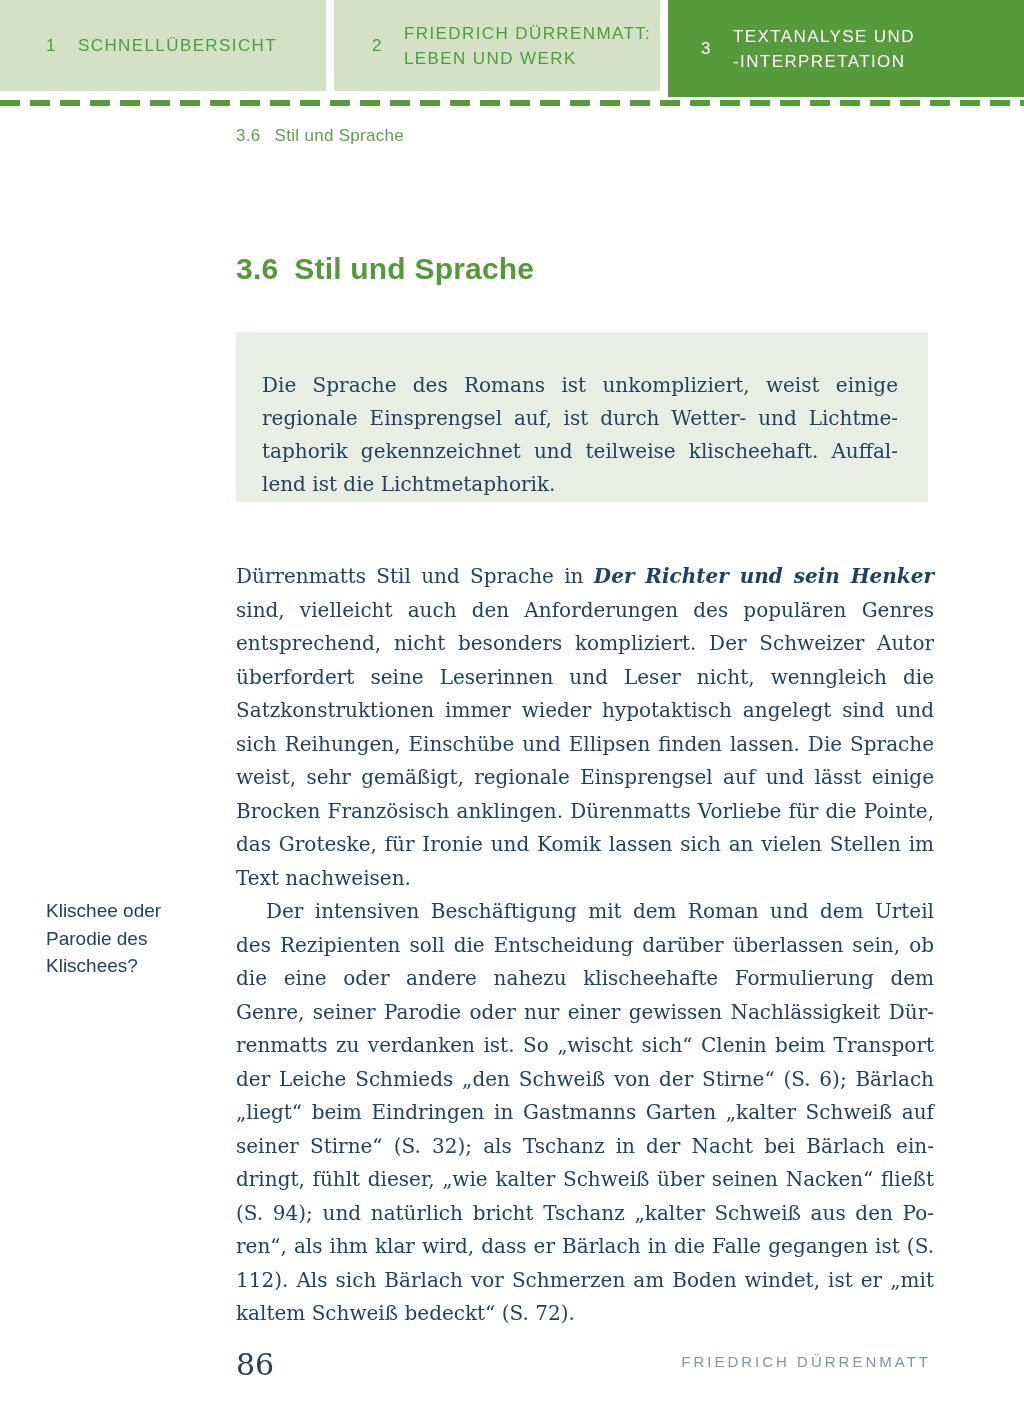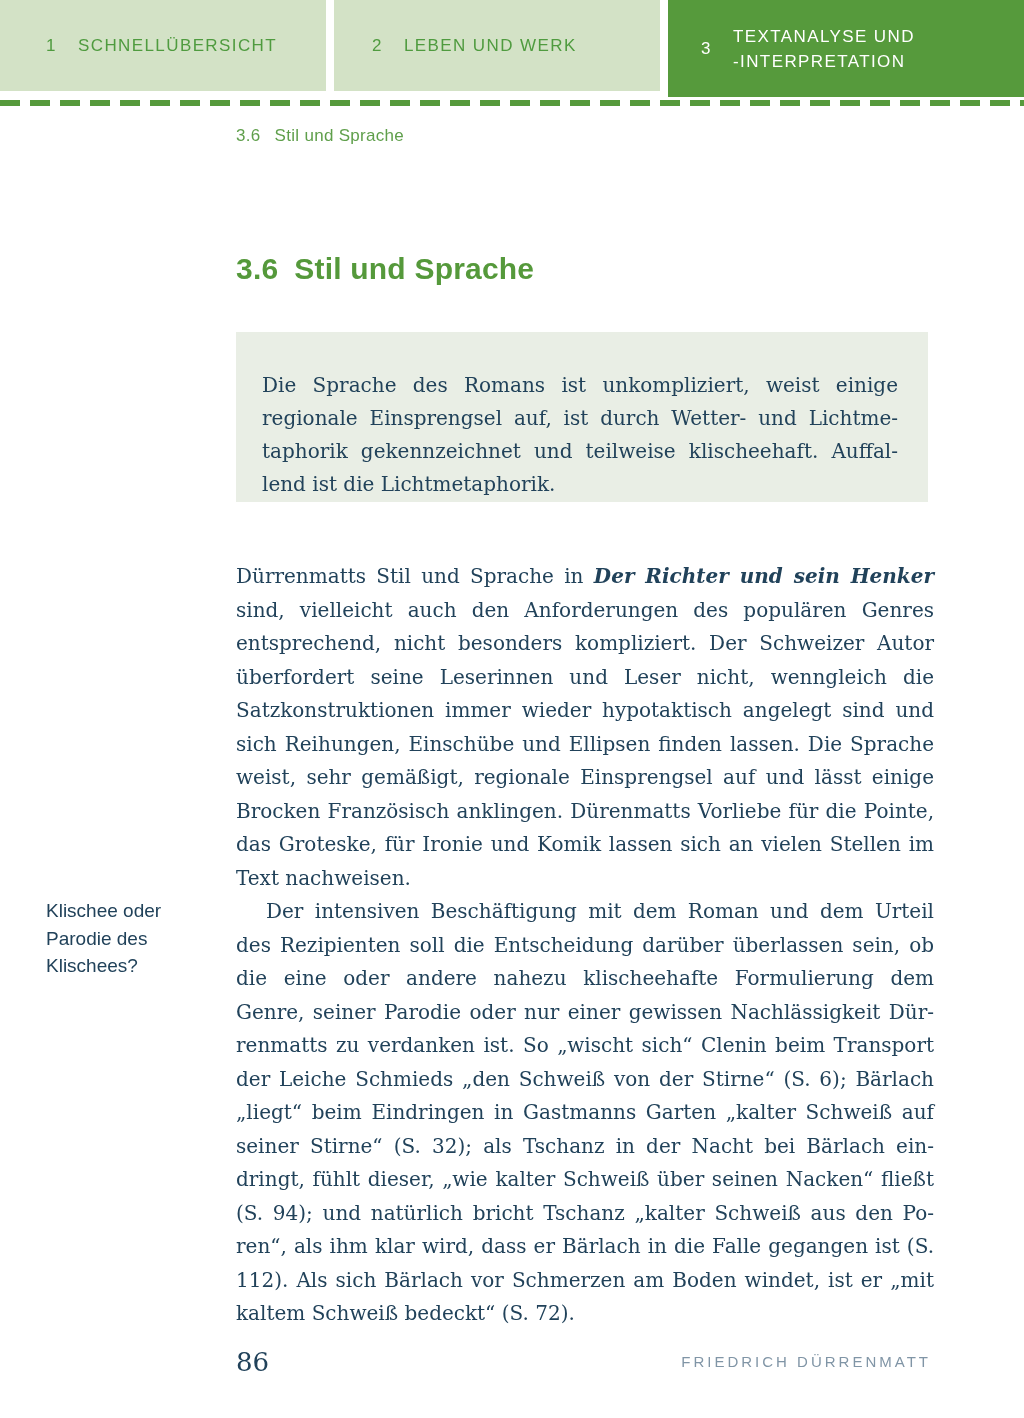--- a/index.html
+++ b/index.html
@@ -70,21 +70,21 @@
   }
   .body-text p { margin:0; }
   .body-text p.indent { text-indent:30px; }
   .seg-bold { font-weight:normal; }
   .seg-italic { font-style:italic;font-weight:bold; }
 
   
   .footer-page {
     position:absolute; top:1347px; left:236px;
     font-family:"DejaVu Serif","Liberation Serif",serif;
-    font-size:26px; color:var(--body-text-blue,#21425a);
+    font-size:30px; color:var(--body-text-blue,#21425a);
   }
   .footer-book {
     position:absolute; top:1353px; right:93px;
     font-size:15px; letter-spacing:3px;
     color:var(--footer-gray,#8095a6); white-space:nowrap;
   }
 </style>
 </head>
 <body>
 
@@ -94,20 +94,21 @@
     <div class="tab tab-light tab-1">
       <span class="tab-num">1</span>
       <span class="tab-label">
         <div class="tab-line">SCHNELLÜBERSICHT</div>
 
       </span>
     </div>
     <div class="tab tab-light tab-2">
       <span class="tab-num">2</span>
       <span class="tab-label">
+        <div class="tab-line">FRIEDRICH DÜRRENMATT:</div>
         <div class="tab-line">LEBEN UND WERK</div>
       </span>
     </div>
     <div class="tab tab-dark tab-3">
       <span class="tab-num">3</span>
       <span class="tab-label">
         <div class="tab-line">TEXTANALYSE UND</div>
         <div class="tab-line">-INTERPRETATION</div>
       </span>
     </div>

